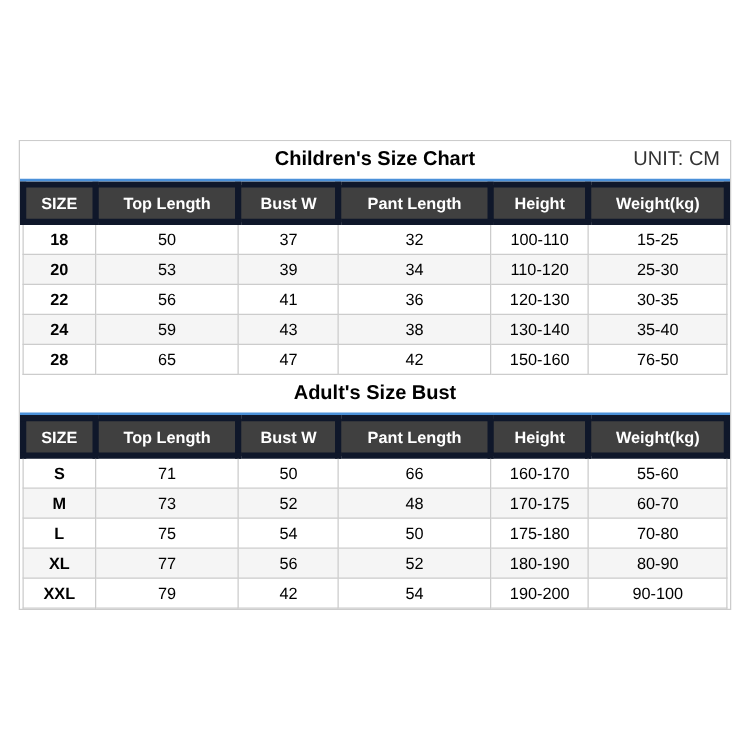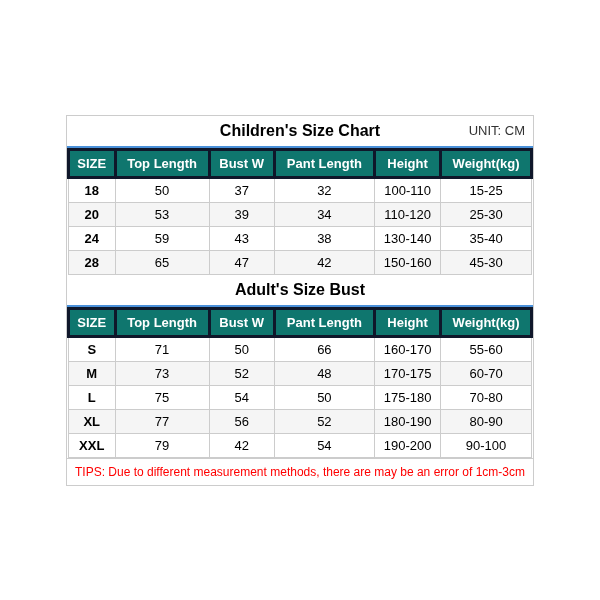--- a/index.html
+++ b/index.html
@@ -7,21 +7,21 @@
       width: 600px;
       height: 600px;
       background: #fff;
       font-family: Arial, sans-serif;
       font-size: 13px;
       display: flex;
       align-items: center;
       justify-content: center;
     }
     .container {
-      width: 468px;
+      width: 570px;
       border: 1px solid #ccc;
       background: #fff;
     }
     .chart-section {
       width: 100%;
     }
     .chart-title-row {
       background: #fff;
       display: flex;
       align-items: center;
@@ -31,34 +31,34 @@
       border-bottom: 2px solid #4a90d9;
     }
     .chart-title {
       font-size: 16px;
       font-weight: bold;
       text-align: center;
     }
     .unit-label {
       position: absolute;
       right: 8px;
-      font-size: 13px;
+      font-size: 16px;
       color: #333;
     }
     table {
       width: 100%;
       border-collapse: collapse;
     }
     th {
-      background: #0f766e;
+      background: #404040;
       color: #fff;
       padding: 5px 4px;
       text-align: center;
       font-size: 13px;
-      border: 3px solid #0f172a;
+      border: 5px solid #0f172a;
     }
     td {
       padding: 4px 4px;
       text-align: center;
       border: 1px solid #ccc;
       font-size: 13px;
     }
     tr:nth-child(even) td {
       background: #f5f5f5;
     }
@@ -108,34 +108,42 @@
           </tr>
           <tr>
             <td>20</td>
             <td>53</td>
             <td>39</td>
             <td>34</td>
             <td>110-120</td>
             <td>25-30</td>
           </tr>
           <tr>
+            <td>22</td>
+            <td>56</td>
+            <td>41</td>
+            <td>36</td>
+            <td>120-130</td>
+            <td>30-35</td>
+          </tr>
+          <tr>
             <td>24</td>
             <td>59</td>
             <td>43</td>
             <td>38</td>
             <td>130-140</td>
             <td>35-40</td>
           </tr>
           <tr>
             <td>28</td>
             <td>65</td>
             <td>47</td>
             <td>42</td>
             <td>150-160</td>
-            <td>45-30</td>
+            <td>76-50</td>
           </tr>
         </tbody>
     </table>
   </div>
 
   <div class="chart-section">
     <div class="chart-title-row">
       <span class="chart-title">Adult's Size Bust</span>
     </div>
     <table>
@@ -187,17 +195,14 @@
             <td>79</td>
             <td>42</td>
             <td>54</td>
             <td>190-200</td>
             <td>90-100</td>
           </tr>
         </tbody>
     </table>
   </div>
 
-  <div class="tips-row">
-    <span>TIPS: Due to different measurement methods, there are may be an error of 1cm-3cm</span>
-  </div>
 
 </div>
 
 </body></html>

